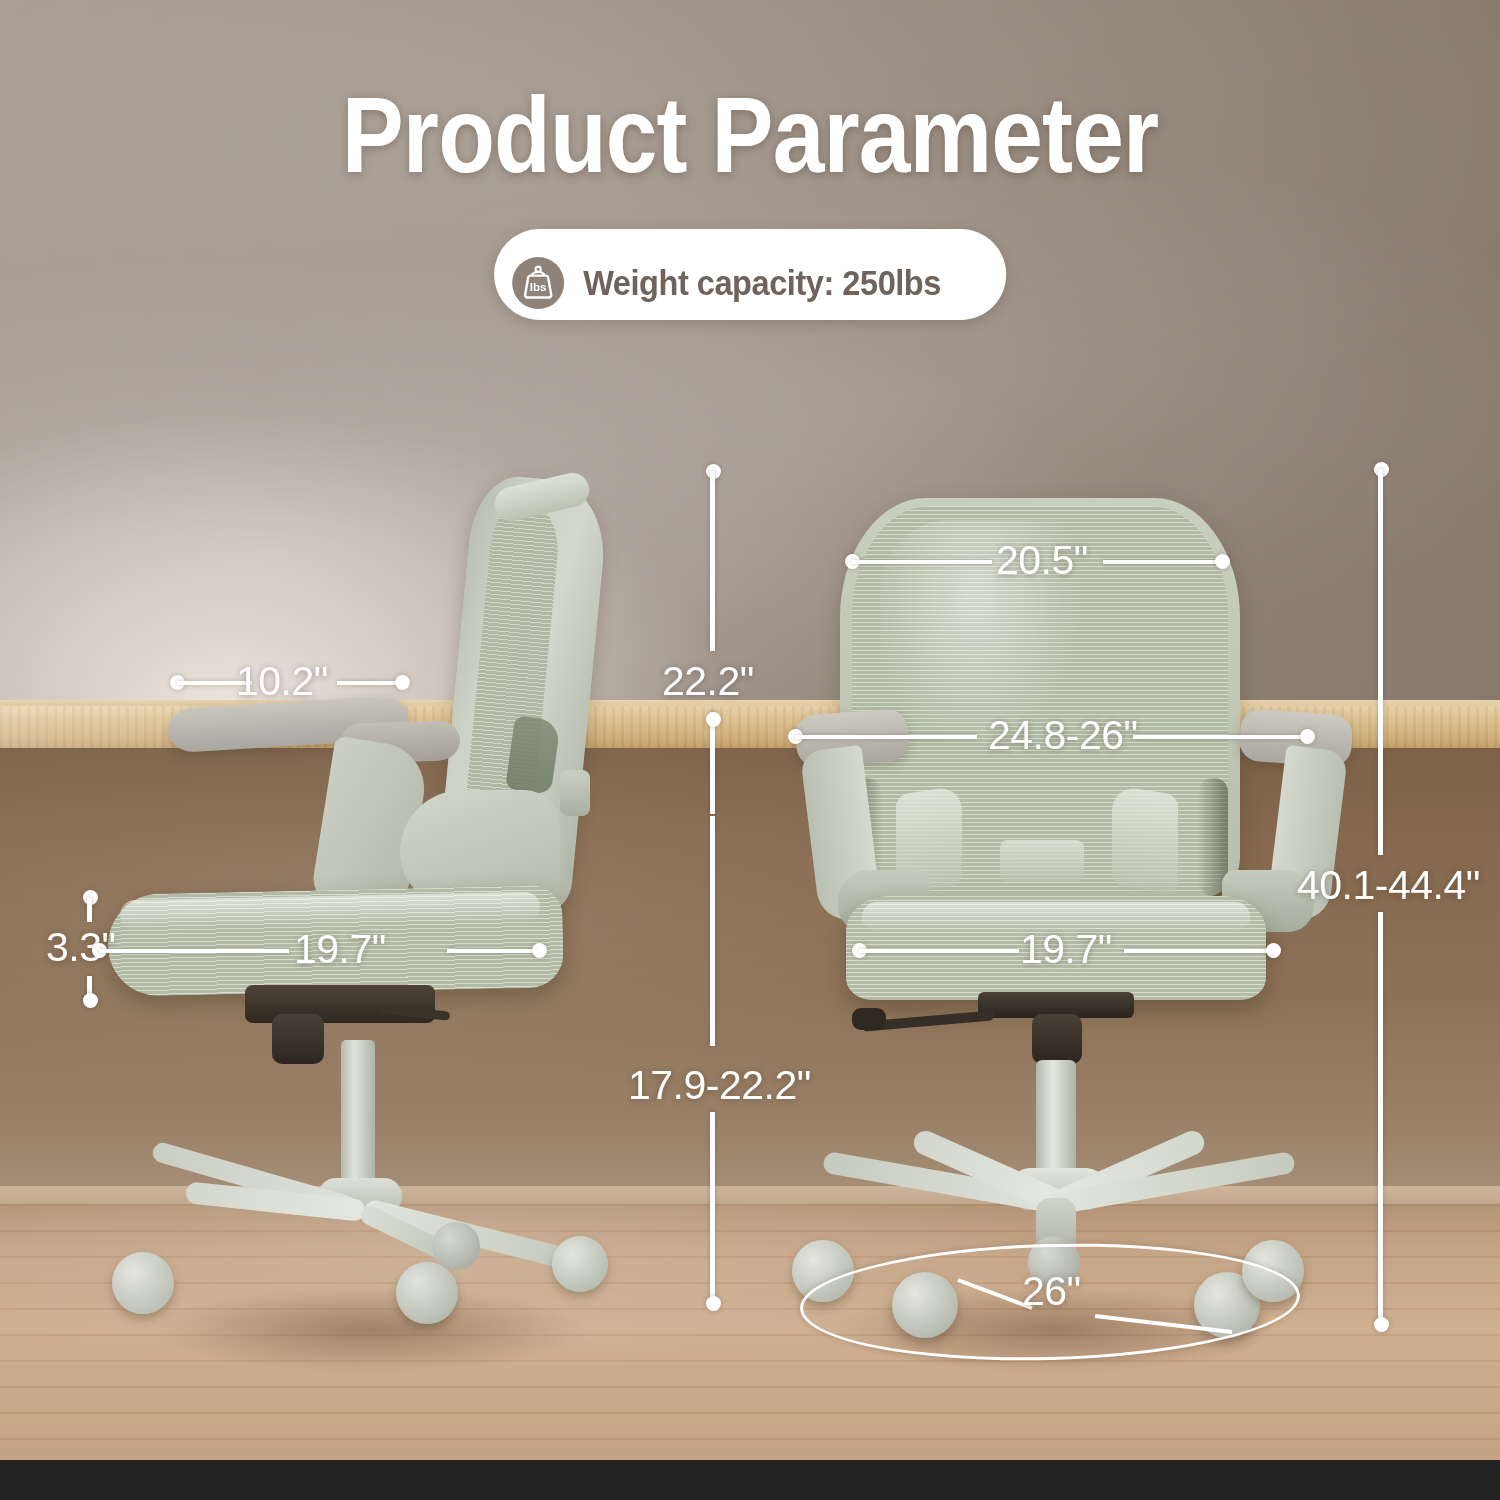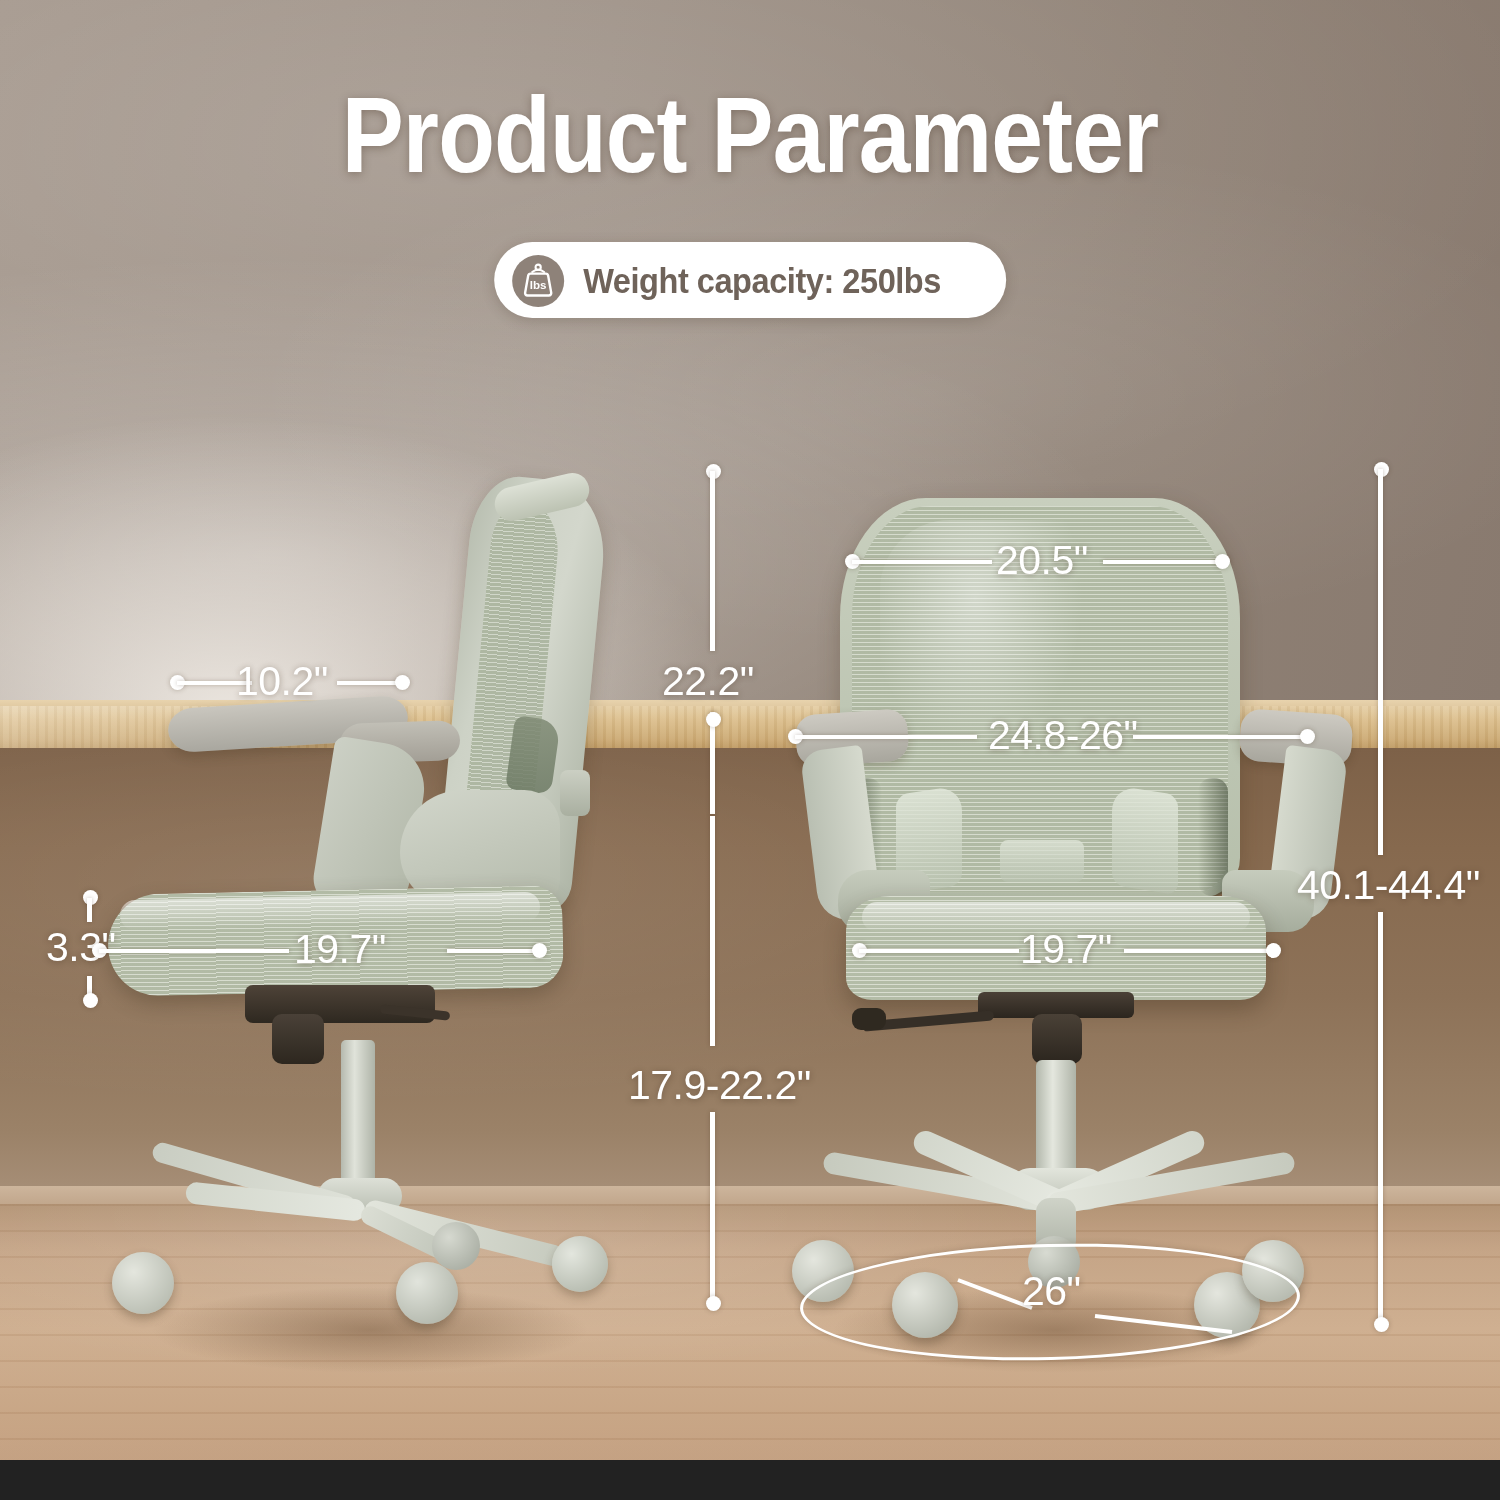--- a/index.html
+++ b/index.html
@@ -83,24 +83,24 @@
   .title{
     position:absolute;left:0;top:72px;width:100%;
     text-align:center;color:#ffffff;
     font-size:108px;font-weight:700;letter-spacing:-1px;
     transform:scaleX(.86);transform-origin:center;
     text-shadow:0 2px 10px rgba(60,40,25,.35);
   }
 
   
   .badge{
-    position:absolute;left:50%;top:242px;transform:translateX(-50%);
+    position:absolute;left:50%;top:229px;transform:translateX(-50%);
     display:flex;align-items:center;gap:19px;
     background:#ffffff;border-radius:46px;
-    padding:13px 38px 11px 18px;
+    padding:28px 38px 11px 18px;
     box-shadow:0 3px 14px rgba(50,35,20,.20);
   }
   .badge-icon{
     width:52px;height:52px;border-radius:50%;
     background:#8e8279;display:flex;align-items:center;justify-content:center;
     flex:none;
   }
   .badge-icon svg{display:block;}
   .badge-text{
     color:#6f635a;font-size:35px;font-weight:700;letter-spacing:-.5px;

